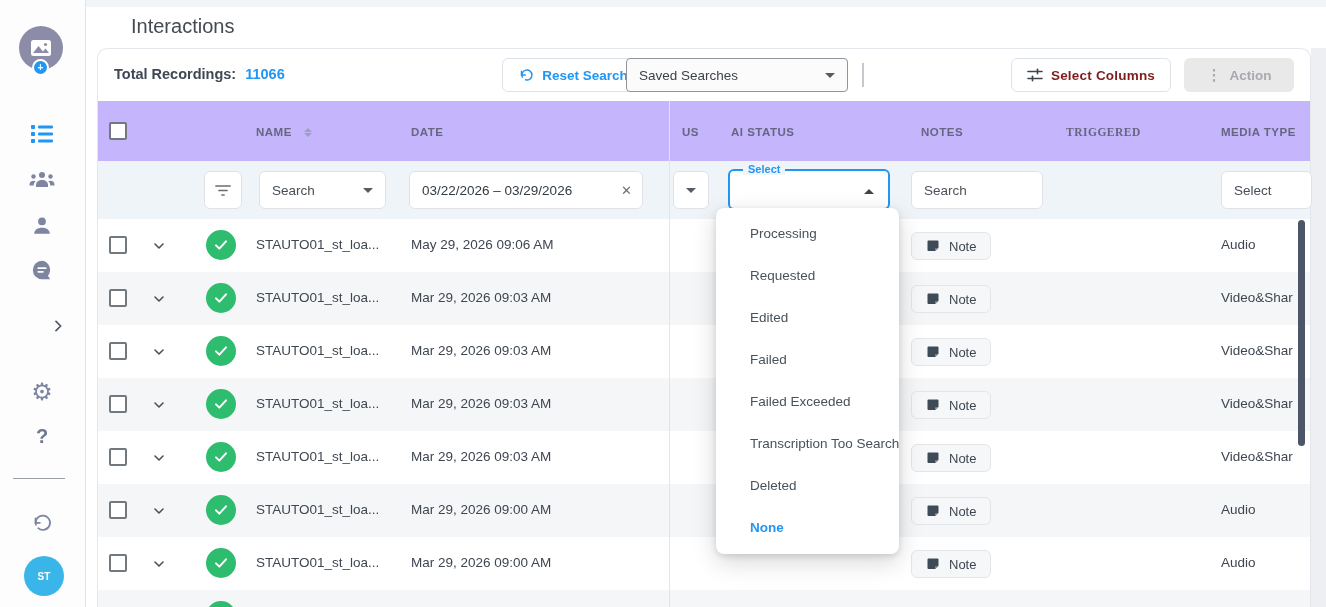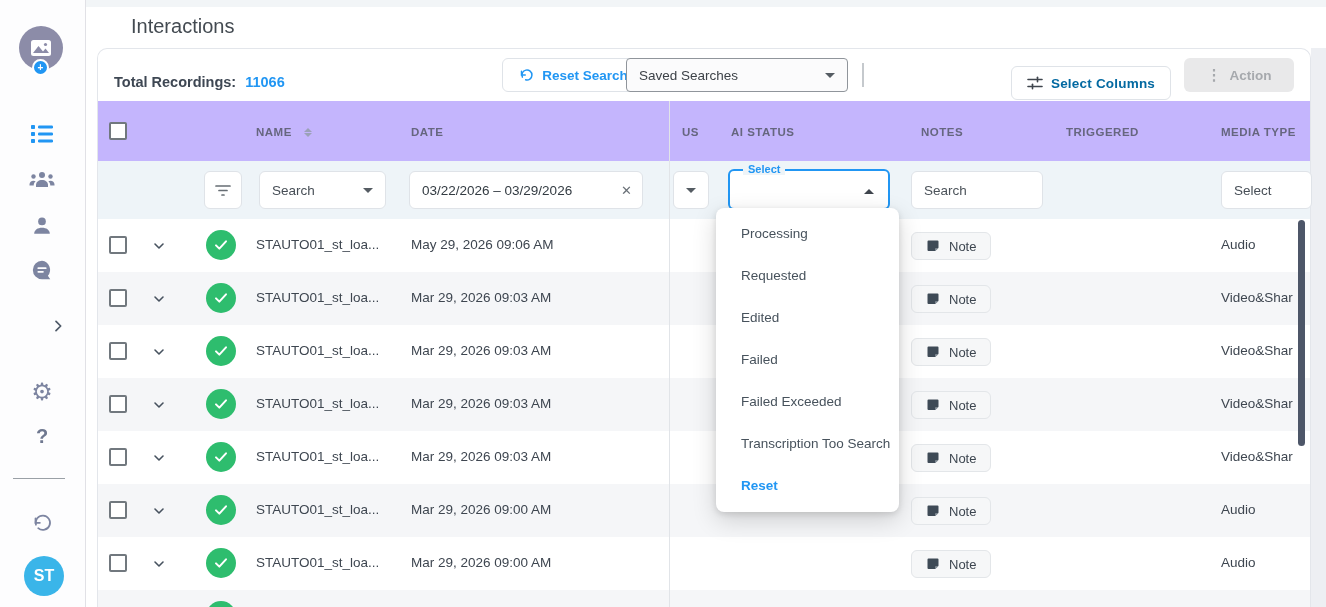--- a/index.html
+++ b/index.html
@@ -15,39 +15,39 @@
     border-right:1px solid #e1e1e6;}
   .s-avatar{position:absolute;left:19px;top:26px;width:44px;height:44px;border-radius:50%;
     background:#8c8ca8;display:flex;align-items:center;justify-content:center;}
   .s-badge{position:absolute;left:32px;top:59px;width:17px;height:17px;border-radius:50%;
     background:var(--accent);border:2px solid #fff;color:#fff;font-size:10px;line-height:13px;
     text-align:center;font-weight:bold;}
   .s-icon{position:absolute;left:28px;width:28px;height:28px;display:flex;align-items:center;
     justify-content:center;color:var(--sidebar-icon);}
   .s-divider{position:absolute;left:13px;top:478px;width:52px;height:1px;background:#9aa0a6;}
   .s-user{position:absolute;left:24px;top:556px;width:40px;height:40px;border-radius:50%;
-    background:#3ab5e9;color:#fff;font-size:16px;font-weight:bold;display:flex;
+    background:#3ab5e9;color:#fff;font-size:10px;font-weight:bold;display:flex;
     align-items:center;justify-content:center;}
   .glyph{font-size:24px;line-height:1;}
   
   .main{position:absolute;left:86px;top:0;right:0;bottom:0;}
   .top-strip{position:absolute;left:0;top:0;right:0;height:7px;background:#f2f5f7;}
   .page-title{position:absolute;left:19px;top:15px;font-size:20px;font-weight:400;color:#434a51;margin-left:26px;}
   .right-strip{position:absolute;left:1225px;top:48px;width:15px;height:559px;background:#edeff3;}
   .panel{position:absolute;left:11px;top:48px;width:1214px;height:559px;background:#fff;
     border:1px solid var(--border);border-bottom:none;border-radius:10px 10px 0 0;}
   
   .toolbar{position:absolute;left:0;top:0;width:100%;height:52px;}
-  .total{position:absolute;left:16px;top:17px;font-size:14.5px;font-weight:600;color:#3e4753;margin-top:8px;}
+  .total{position:absolute;left:16px;top:17px;font-size:14.5px;font-weight:600;color:#3e4753;}
   .total .val{color:var(--accent);margin-left:5px;}
   .btn{position:absolute;top:9px;height:34px;border-radius:6px;border:1px solid #dfe3e8;
     background:#fff;display:flex;align-items:center;justify-content:center;gap:8px;
     font-size:13.5px;font-weight:600;cursor:pointer;font-family:inherit;}
   .btn.blue{color:var(--accent);margin-left:31px;}
-  .btn.dark{color:#0369a1;letter-spacing:.2px;margin-top:8px;}
+  .btn.dark{color:#7f1d1d;letter-spacing:.2px;}
   .select-box{position:absolute;top:9px;height:34px;border-radius:4px;border:1px solid #90959b;
     background:#fbfbfc;display:flex;align-items:center;font-size:13.5px;color:#3d4248;
     padding:0 12px;cursor:pointer;}
   .caret-down{width:0;height:0;border-left:5px solid transparent;border-right:5px solid transparent;
     border-top:5px solid #555c63;margin-left:auto;}
   .caret-up{width:0;height:0;border-left:5px solid transparent;border-right:5px solid transparent;
     border-bottom:5px solid #3f454d;}
   .vdiv{position:absolute;left:764px;top:14px;width:2px;height:24px;background:#c5c9cd;}
   .btn.disabled{background:var(--disabled-bg);border:none;color:var(--disabled-text);cursor:default;}
   .dots{font-size:15px;font-weight:bold;color:var(--disabled-text);}
@@ -87,22 +87,22 @@
   .c-name{left:158px;} .c-date{left:313px;} .c-media{left:1123px;}
   .note-btn{position:absolute;left:813px;top:13px;height:28px;padding:0 14px;background:#f6f7f8;
     border:1px solid #e3e6e9;border-radius:6px;display:flex;align-items:center;gap:9px;
     font-size:13px;font-weight:500;color:#3d4650;cursor:pointer;font-family:inherit;}
   .col-divider{position:absolute;left:571px;top:52px;width:1px;height:507px;background:#e1e4e8;}
   .scroll-thumb{position:absolute;left:1200px;top:171px;width:7px;height:226px;border-radius:4px;
     background:var(--scrollbar);}
   
   .dropdown{position:absolute;left:618px;top:159px;width:183px;background:#fff;border-radius:8px;
     box-shadow:0 2px 6px rgba(0,0,0,.12),0 8px 24px rgba(0,0,0,.16);z-index:50;padding:5px 0;}
-  .dd-item{height:42px;line-height:42px;padding-left:25px;font-size:13.5px;color:#47525c;
-    cursor:pointer;white-space:nowrap;}
+  .dd-item{height:42px;line-height:42px;padding-left:18px;font-size:13.5px;color:#47525c;
+    cursor:pointer;white-space:nowrap;margin-left:16px;}
   .dd-item.accent{color:var(--accent);font-weight:600;}
   svg{display:block;}
 </style>
 </head>
 <body>
 
 <aside class="sidebar">
   <div class="s-avatar">
     <span>
       <svg width="22" height="18" viewBox="0 0 22 18">
@@ -228,21 +228,21 @@
         <span>NAME</span>
         <span class="sort">
             <i class="up"></i>
             <i class="dn"></i>
           </span>
       </div>
       <div class="th" style="left:313px;">DATE</div>
       <div class="th" style="left:584px;">US</div>
       <div class="th" style="left:633px;">AI STATUS</div>
       <div class="th" style="left:815px;padding-left:8px;">NOTES</div>
-      <div class="th" style="left:968px;">TRIGGERED</div>
+      <div class="th" style="left:968px;font-family:Liberation Serif, serif;">TRIGGERED</div>
       <div class="th" style="left:1123px;">MEDIA TYPE</div>
     </div>
 
     <div class="filterrow">
       <div class="fbox" style="left:106px;width:38px;justify-content:center;">
         <svg width="16" height="12" viewBox="0 0 16 12" stroke="#666d73" stroke-width="1.7" stroke-linecap="round">
           <line x1="1" y1="2" x2="15" y2="2"></line>
             <line x1="4" y1="6.5" x2="12" y2="6.5"></line>
             <line x1="7" y1="11" x2="9" y2="11"></line>
         </svg>
@@ -458,16 +458,17 @@
     <div class="col-divider"></div>
     <div class="scroll-thumb"></div>
 
     <div class="dropdown" id="dropdown">
         <div class="dd-item">Processing</div>
         <div class="dd-item">Requested</div>
         <div class="dd-item">Edited</div>
         <div class="dd-item">Failed</div>
         <div class="dd-item">Failed Exceeded</div>
         <div class="dd-item">Transcription Too Search</div>
-        <div class="dd-item accent">Reset</div>
+        <div class="dd-item">Deleted</div>
+        <div class="dd-item accent">None</div>
       </div>
   </section>
 </div>
 
 </body></html>

